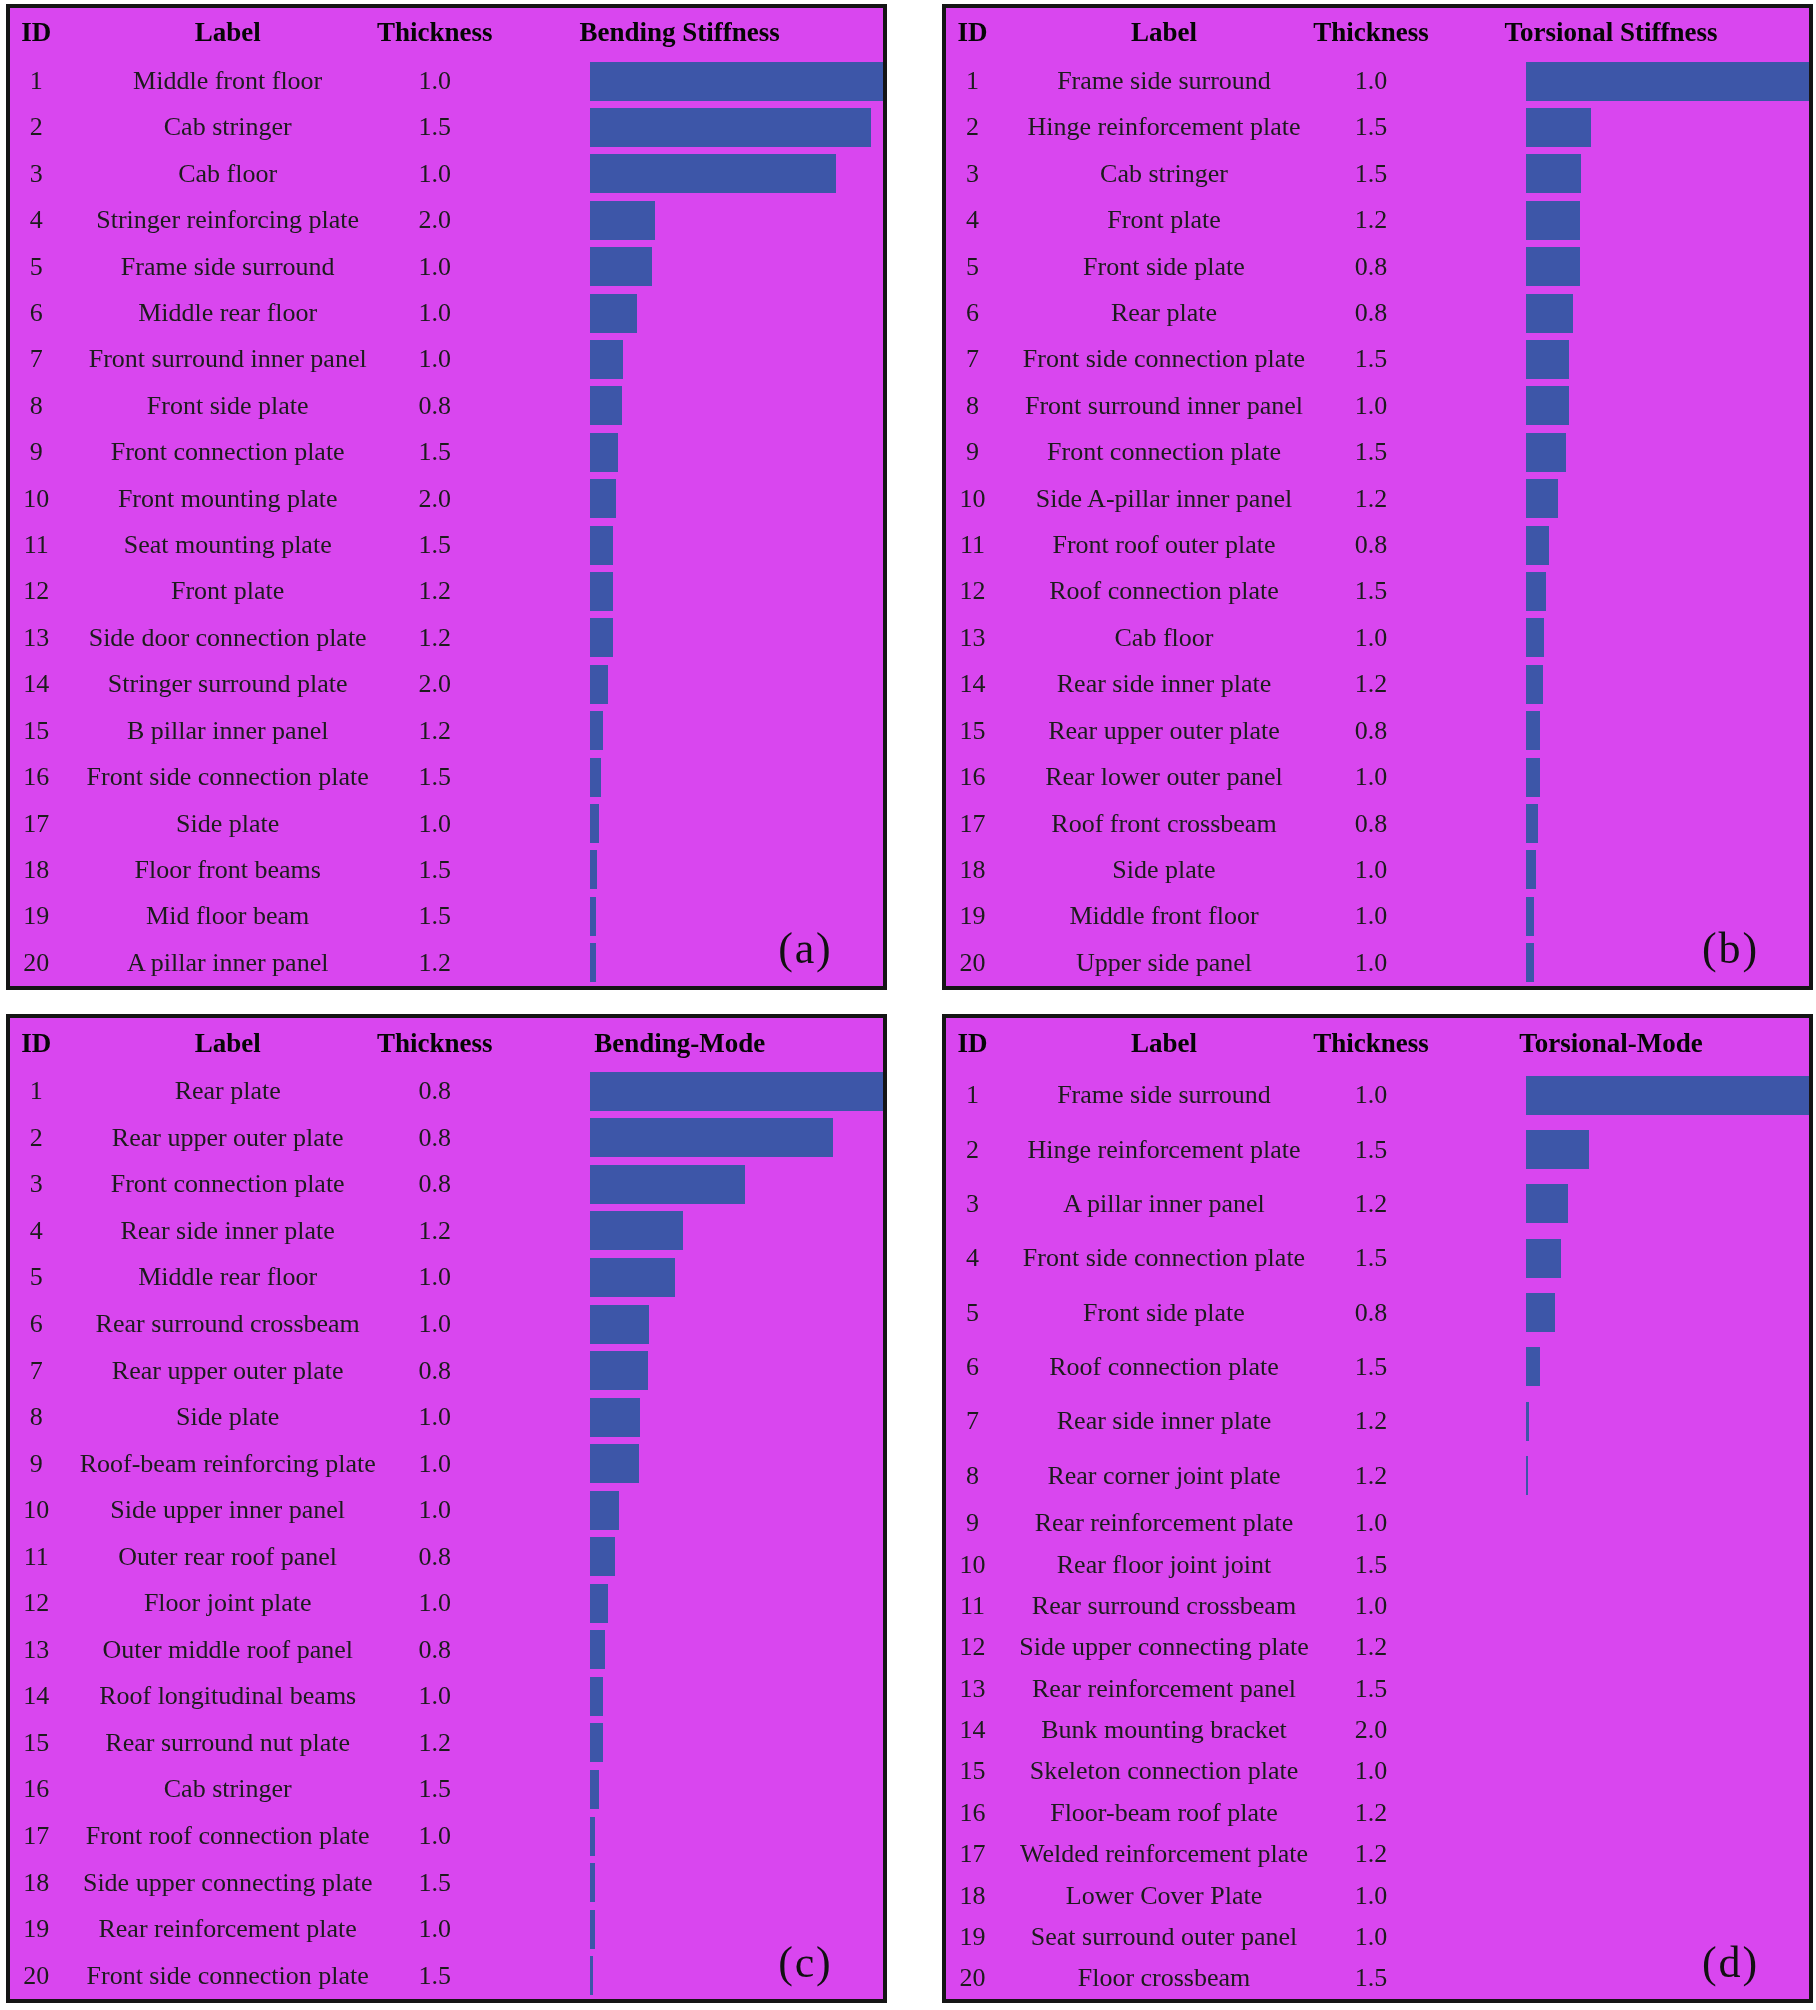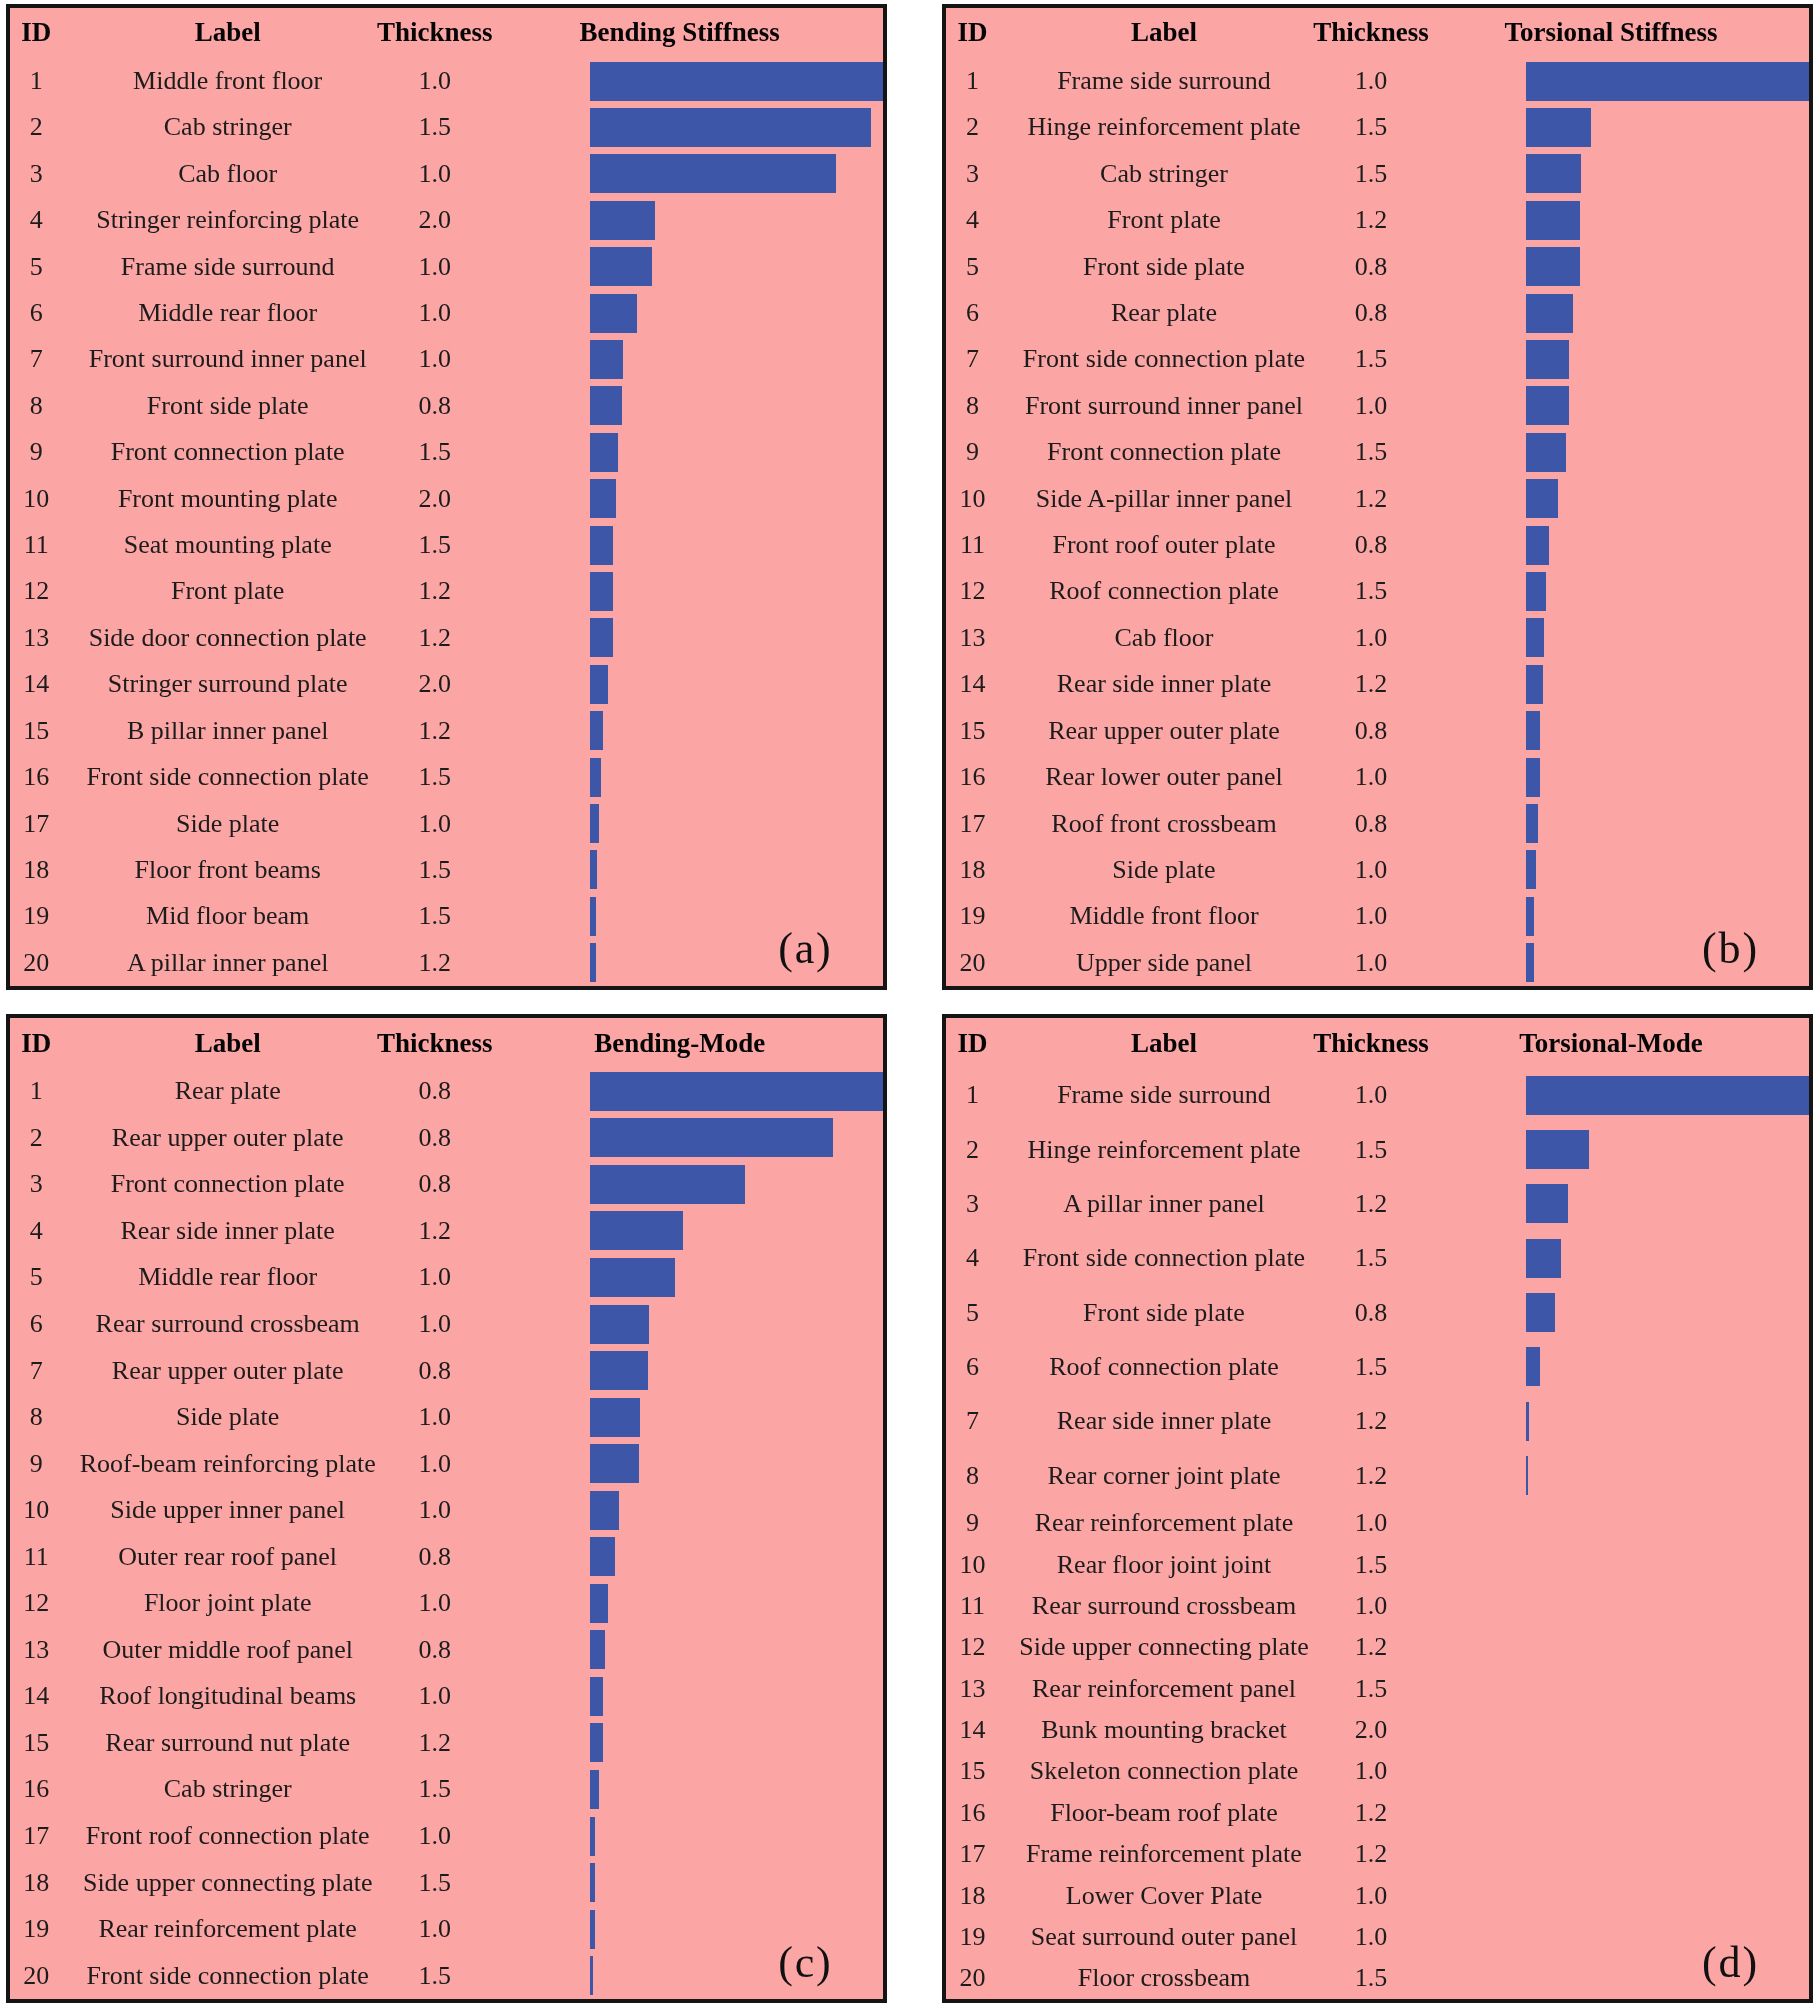--- a/index.html
+++ b/index.html
@@ -1,21 +1,21 @@
 <!DOCTYPE html>
 <html><head>
 <meta charset="utf-8">
 <style>
   html,body{margin:0;padding:0;}
   body{
     width:1816px;height:2010px;background:#ffffff;position:relative;
     font-family:"Liberation Serif", serif;color:#1c1c1c;
   }
   .panel{
-    position:absolute;box-sizing:border-box;background:#fca5a5;
+    position:absolute;box-sizing:border-box;background:#d946ef;
     border:4.8px solid #151515;
   }
   #panel-a{left:5.7px;top:3.8px;width:881px;height:986px;}
   #panel-b{left:942px;top:3.8px;width:871px;height:986px;}
   #panel-c{left:5.7px;top:1014px;width:881px;height:989px;}
   #panel-d{left:942px;top:1014px;width:871px;height:989px;}
 
   .hdr{
     display:flex;align-items:center;height:50px;
     font-weight:bold;font-size:27px;color:#060606;
@@ -682,21 +682,21 @@
           <div class="barzone"></div>
         </div>
         <div class="row">
           <span class="cell c-id">16</span>
           <span class="cell c-label">Floor-beam roof plate</span>
           <span class="cell c-thick">1.2</span>
           <div class="barzone"></div>
         </div>
         <div class="row">
           <span class="cell c-id">17</span>
-          <span class="cell c-label">Frame reinforcement plate</span>
+          <span class="cell c-label">Welded reinforcement plate</span>
           <span class="cell c-thick">1.2</span>
           <div class="barzone"></div>
         </div>
         <div class="row">
           <span class="cell c-id">18</span>
           <span class="cell c-label">Lower Cover Plate</span>
           <span class="cell c-thick">1.0</span>
           <div class="barzone"></div>
         </div>
         <div class="row">

